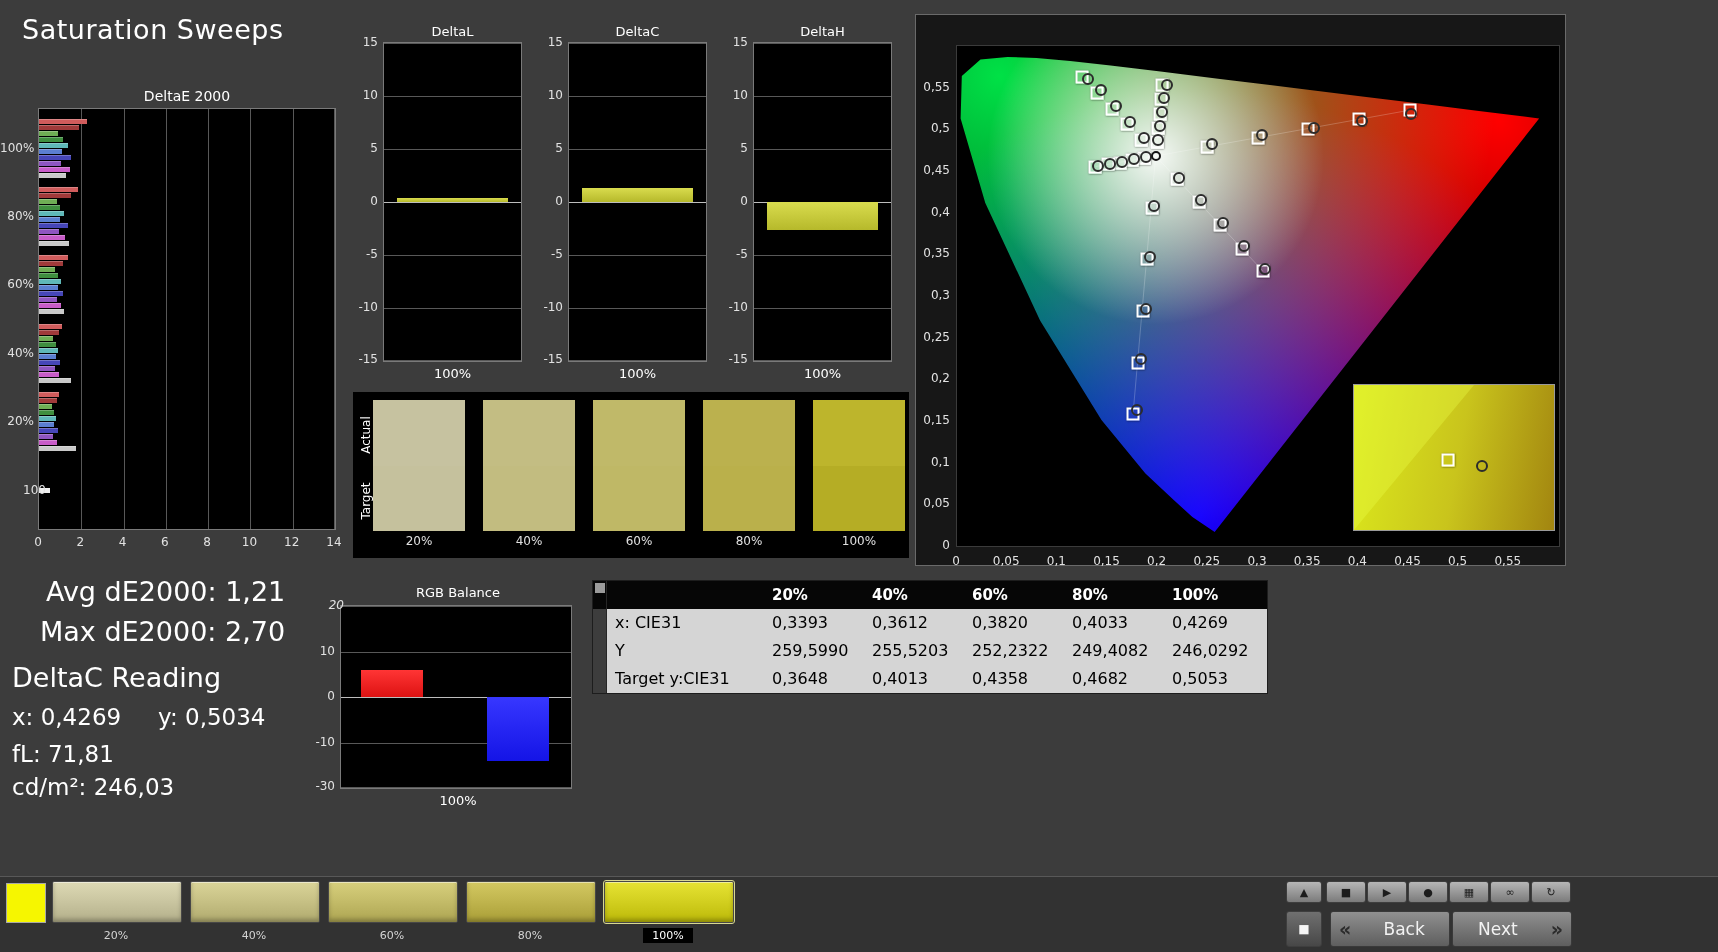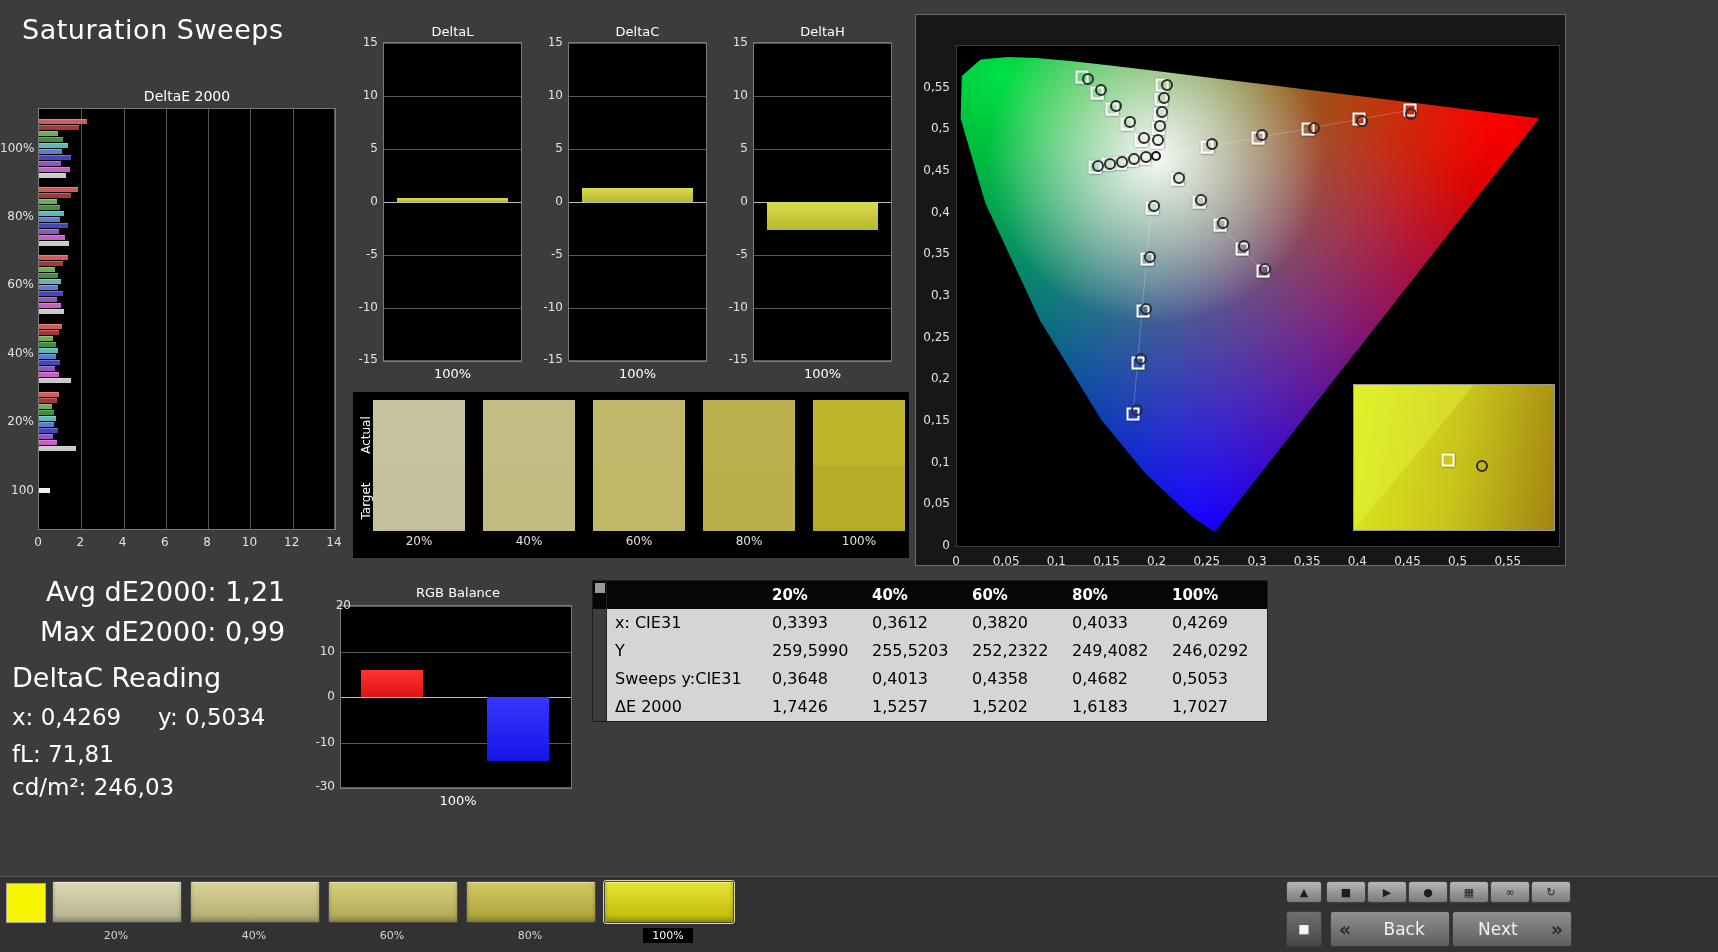--- a/index.html
+++ b/index.html
@@ -167,21 +167,21 @@
       <div class="tick" style="left: 154.857px; top: 446px; width: 20px; text-align: center;">6</div>
       <div class="tick" style="left: 197.143px; top: 446px; width: 20px; text-align: center;">8</div>
       <div class="tick" style="left: 239.429px; top: 446px; width: 20px; text-align: center;">10</div>
       <div class="tick" style="left: 281.714px; top: 446px; width: 20px; text-align: center;">12</div>
       <div class="tick" style="left: 324px; top: 446px; width: 20px; text-align: center;">14</div>
       <div class="tick ytick" style="left: 0px; width: 34px; top: 51.9px;">100%</div>
       <div class="tick ytick" style="left: 0px; width: 34px; top: 119.94px;">80%</div>
       <div class="tick ytick" style="left: 0px; width: 34px; top: 188.4px;">60%</div>
       <div class="tick ytick" style="left: 0px; width: 34px; top: 256.86px;">40%</div>
       <div class="tick ytick" style="left: 0px; width: 34px; top: 324.9px;">20%</div>
-      <div class="tick ytick" style="left: 0px; width: 34px; top: 394.2px;">100</div>
+      <div class="tick ytick" style="left: 12px; width: 34px; top: 394.2px;">100</div>
     </div>
 
   <div id="deltaL-panel" class="panel small-chart">
     <div class="chart-title">DeltaL</div>
     <div class="plot">
         <div class="gl-h" style="top: 0px;"></div>
         <div class="gl-h" style="top: 53px;"></div>
         <div class="gl-h" style="top: 106px;"></div>
         <div class="gl-h zero" style="top: 159px;"></div>
         <div class="gl-h" style="top: 212px;"></div>
@@ -370,40 +370,40 @@
       <div class="tick ytick" style="left: 0px; width: 34px; top: 272px;">0,3</div>
       <div class="tick ytick" style="left: 0px; width: 34px; top: 313.667px;">0,25</div>
       <div class="tick ytick" style="left: 0px; width: 34px; top: 355.333px;">0,2</div>
       <div class="tick ytick" style="left: 0px; width: 34px; top: 397px;">0,15</div>
       <div class="tick ytick" style="left: 0px; width: 34px; top: 438.667px;">0,1</div>
       <div class="tick ytick" style="left: 0px; width: 34px; top: 480.333px;">0,05</div>
       <div class="tick ytick" style="left: 0px; width: 34px; top: 522px;">0</div>
     </div>
 
   <div class="metric" id="m-avg">Avg dE2000: 1,21</div>
-  <div class="metric" id="m-max">Max dE2000: 0,99</div>
+  <div class="metric" id="m-max">Max dE2000: 2,70</div>
   <div class="metric" id="m-current">DeltaC Reading</div>
   <div class="metric" id="m-x">x: 0,4269</div>
   <div class="metric" id="m-y">y: 0,5034</div>
   <div class="metric" id="m-fl">fL: 71,81</div>
   <div class="metric" id="m-cd">cd/m²: 246,03</div>
 
   <div id="rgb-panel" class="panel">
     <div id="rgb-title" class="chart-title">RGB Balance</div>
     <div id="rgb-plot" class="plot">
         <div class="gl-h" style="top: 0px;"></div>
         <div class="gl-h" style="top: 45.5px;"></div>
         <div class="gl-h zero" style="top: 91px;"></div>
         <div class="gl-h" style="top: 136.5px;"></div>
         <div class="gl-h" style="top: 181px;"></div>
         <div class="vbar" style="left: 19.55px; width: 62.1px; top: 63.7px; height: 27.3px; background: linear-gradient(rgb(255, 53, 53), rgb(221, 18, 18));"></div>
         <div class="vbar" style="left: 146.05px; width: 62.1px; top: 91px; height: 63.7px; background: linear-gradient(rgb(55, 55, 255), rgb(20, 20, 230));"></div>
       </div>
     <div id="rgb-xlabel">100%</div>
-  <div class="tick ytick" style="left: 16px; width: 23px; top: 14px;">20</div>
+  <div class="tick ytick" style="left: 9px; width: 23px; top: 14px; font-style: italic;">20</div>
       <div class="tick ytick" style="left: 0px; width: 23px; top: 59.5px;">10</div>
       <div class="tick ytick" style="left: 0px; width: 23px; top: 105px;">0</div>
       <div class="tick ytick" style="left: 0px; width: 23px; top: 150.5px;">-10</div>
       <div class="tick ytick" style="left: 0px; width: 23px; top: 195px;">-30</div>
     </div>
 
   <div id="data-table">
       <div class="trow thead">
         <div class="tc handle">
           <div class="corner-sq"></div>
@@ -428,35 +428,26 @@
         <div class="tc handle"></div>
         <div class="tc lbl">Y</div>
         <div class="tc val">259,5990</div>
         <div class="tc val">255,5203</div>
         <div class="tc val">252,2322</div>
         <div class="tc val">249,4082</div>
         <div class="tc val">246,0292</div>
       </div>
       <div class="trow light">
         <div class="tc handle"></div>
-        <div class="tc lbl">Sweeps y:CIE31</div>
+        <div class="tc lbl">Target y:CIE31</div>
         <div class="tc val">0,3648</div>
         <div class="tc val">0,4013</div>
         <div class="tc val">0,4358</div>
         <div class="tc val">0,4682</div>
         <div class="tc val">0,5053</div>
-      </div>
-      <div class="trow light">
-        <div class="tc handle"></div>
-        <div class="tc lbl">ΔE 2000</div>
-        <div class="tc val">1,7426</div>
-        <div class="tc val">1,5257</div>
-        <div class="tc val">1,5202</div>
-        <div class="tc val">1,6183</div>
-        <div class="tc val">1,7027</div>
       </div>
     </div>
 
   <div id="bottom-bar">
     <div class="nav-btn" id="back-btn">
       <span class="chev">«</span>
       <span class="nav-label">Back</span>
     </div>
     <div class="nav-btn" id="next-btn">
       <span class="nav-label">Next</span>

